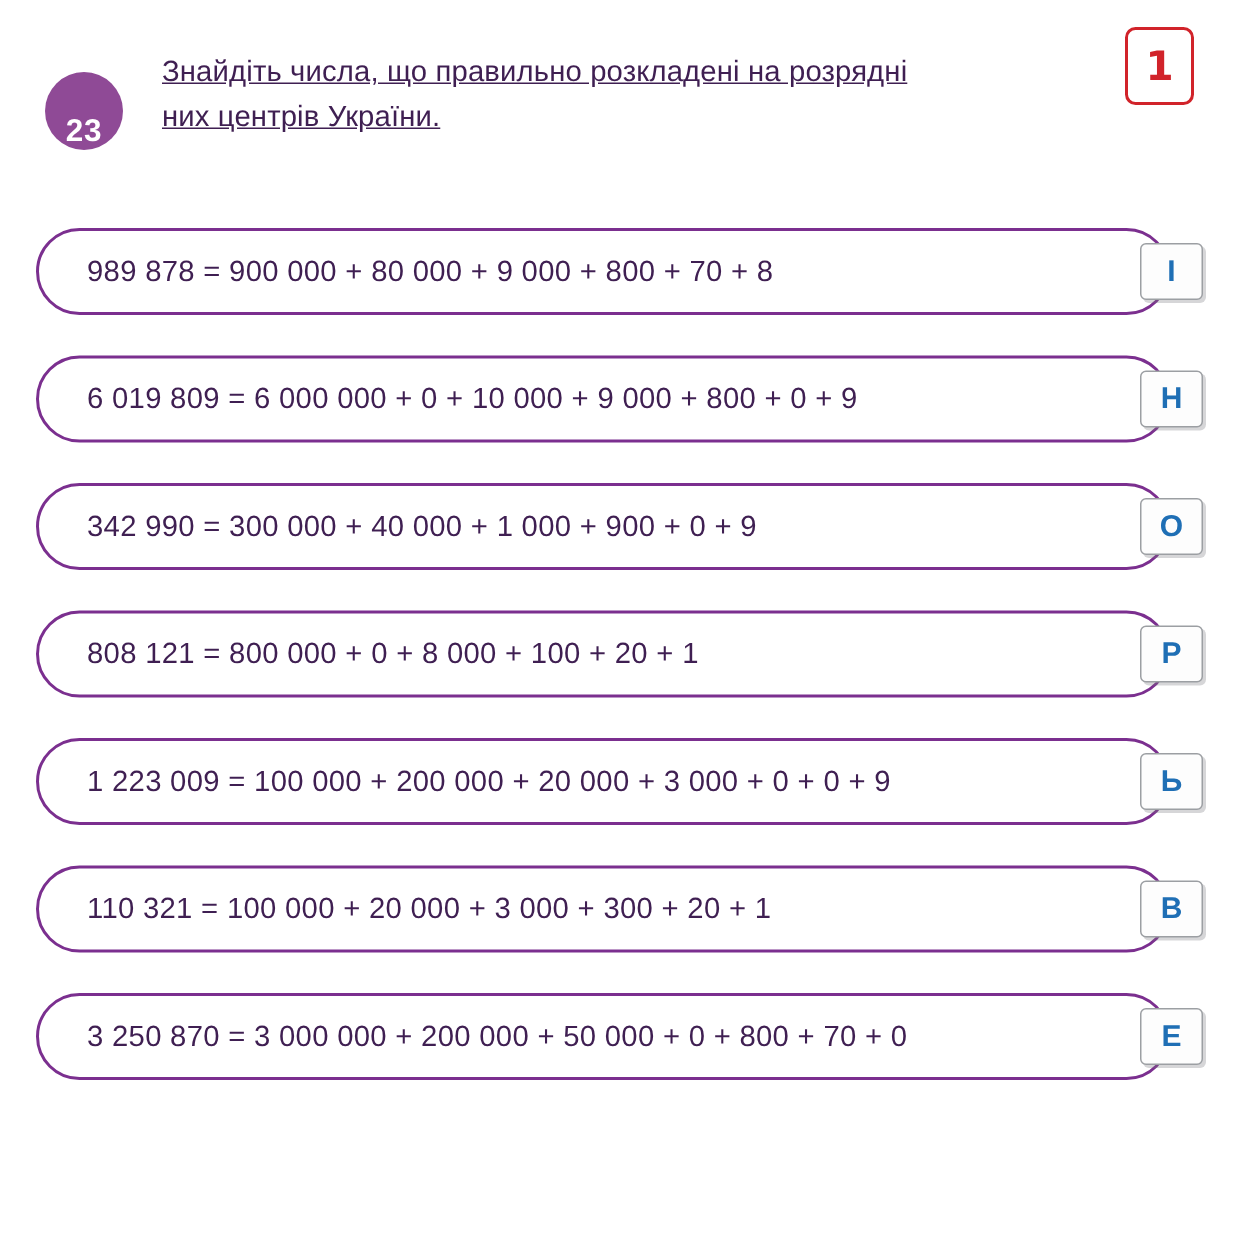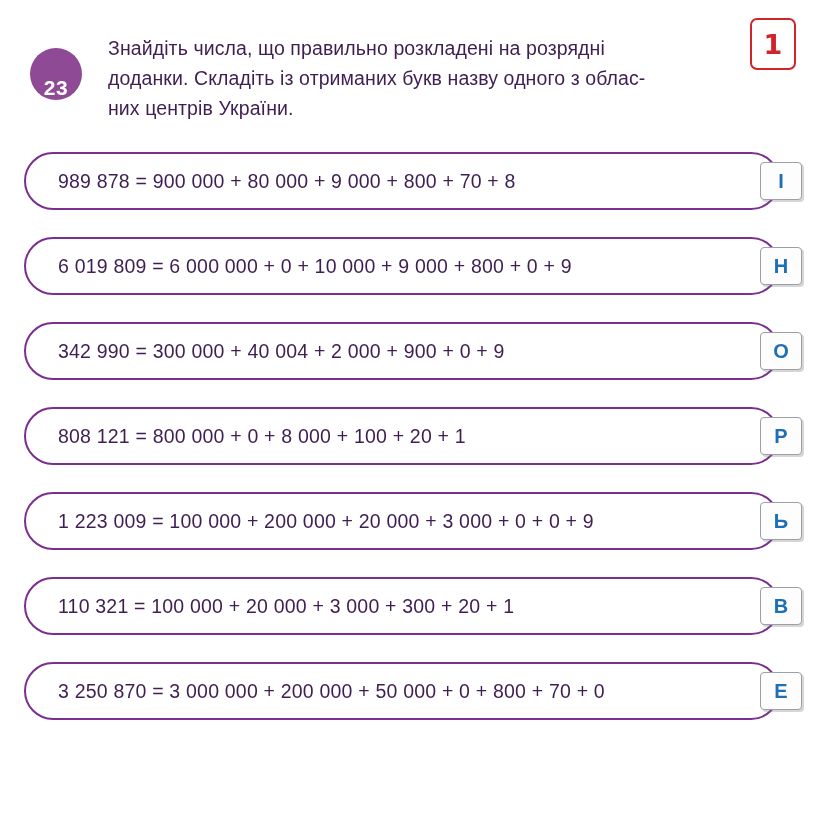--- a/index.html
+++ b/index.html
@@ -48,20 +48,21 @@
   .task-text {
     position: absolute;
     left: 108px;
     top: 33px;
     width: 640px;
     font-size: 19.5px;
     line-height: 30px;
     color: #3f1f52;
     text-align: justify;
     letter-spacing: 0.1px;
+    text-decoration: underline;
   }
   .task-text .line {
     display: block;
     white-space: nowrap;
   }
   .task-text .line.justified {
     display: flex;
     justify-content: space-between;
   }
 
@@ -152,21 +153,20 @@
   <div class="header">
 
     <div class="task-number">
       <span>23</span>
     </div>
 
     <div class="task-text">
       <span class="line justified">
         <span>Знайдіть числа, що правильно розкладені на розрядні</span>
       </span>
-      <span class="line">доданки. Складіть із отриманих букв назву одного з облас-</span>
       <span class="line">них центрів України.</span>
     </div>
 
     <div class="page-marker">
       <span>1</span>
     </div>
 
   </div>
 
   <div class="rows">
@@ -185,21 +185,21 @@
         <div class="expr">6 019 809 = 6 000 000 + 0 + 10 000 + 9 000 + 800 + 0 + 9</div>
       </div>
       <div class="letter-box">
         <span>Н</span>
       </div>
     </div>
 
 
     <div class="row">
       <div class="pill">
-        <div class="expr">342 990 = 300 000 + 40 004 + 2 000 + 900 + 0 + 9</div>
+        <div class="expr">342 990 = 300 000 + 40 000 + 1 000 + 900 + 0 + 9</div>
       </div>
       <div class="letter-box">
         <span>О</span>
       </div>
     </div>
 
     <div class="row">
       <div class="pill">
         <div class="expr">808 121 = 800 000 + 0 + 8 000 + 100 + 20 + 1</div>
       </div>

